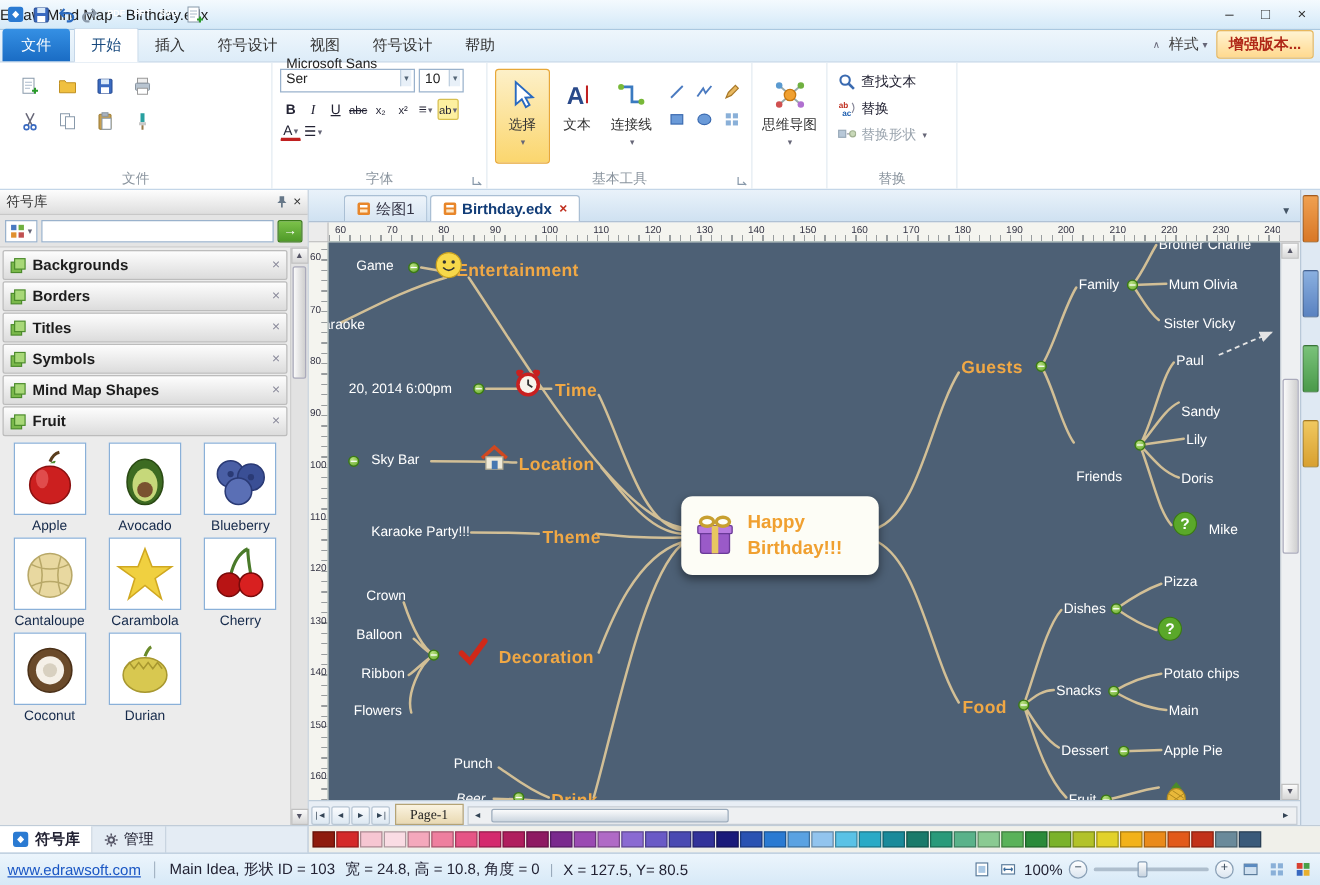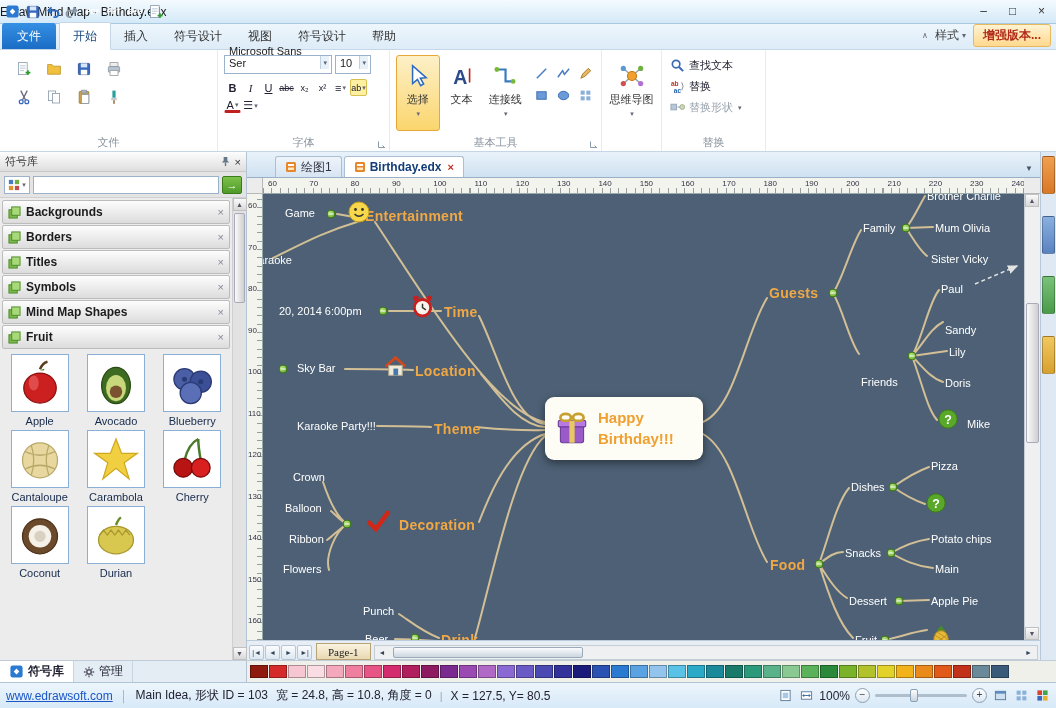--- a/index.html
+++ b/index.html
@@ -750,21 +750,21 @@
               <span class="mm-node child" style="left: 22px; top: 13px;">Game</span>
               <span class="mm-node child" style="left: -12px; top: 60px;">Karaoke</span>
               <span class="mm-node child" style="left: 16px; top: 111px;">20, 2014  6:00pm</span>
               <span class="mm-node child" style="left: 34px; top: 168px;">Sky Bar</span>
               <span class="mm-node child" style="left: 34px; top: 226px;">Karaoke Party!!!</span>
               <span class="mm-node child" style="left: 30px; top: 277px;">Crown</span>
               <span class="mm-node child" style="left: 22px; top: 308px;">Balloon</span>
               <span class="mm-node child" style="left: 26px; top: 339px;">Ribbon</span>
               <span class="mm-node child" style="left: 20px; top: 369px;">Flowers</span>
               <span class="mm-node child" style="left: 100px; top: 411px;">Punch</span>
-              <span class="mm-node child" style="left: 102px; top: 439px;">Beer</span>
+              <span class="mm-node child" style="left: 102px; top: 439px; font-style: italic;">Beer</span>
               <span class="mm-node child" style="left: 600px; top: 28px;">Family</span>
               <span class="mm-node child" style="left: 664px; top: -4px;">Brother Charlie</span>
               <span class="mm-node child" style="left: 672px; top: 28px;">Mum Olivia</span>
               <span class="mm-node child" style="left: 668px; top: 59px;">Sister Vicky</span>
               <span class="mm-node child" style="left: 598px; top: 156px; margin-top: 26px;">Friends</span>
               <span class="mm-node child" style="left: 678px; top: 89px;">Paul</span>
               <span class="mm-node child" style="left: 682px; top: 130px;">Sandy</span>
               <span class="mm-node child" style="left: 686px; top: 152px;">Lily</span>
               <span class="mm-node child" style="left: 682px; top: 183px;">Doris</span>
               <span class="mm-node child" style="left: 704px; top: 224px;">Mike</span>

